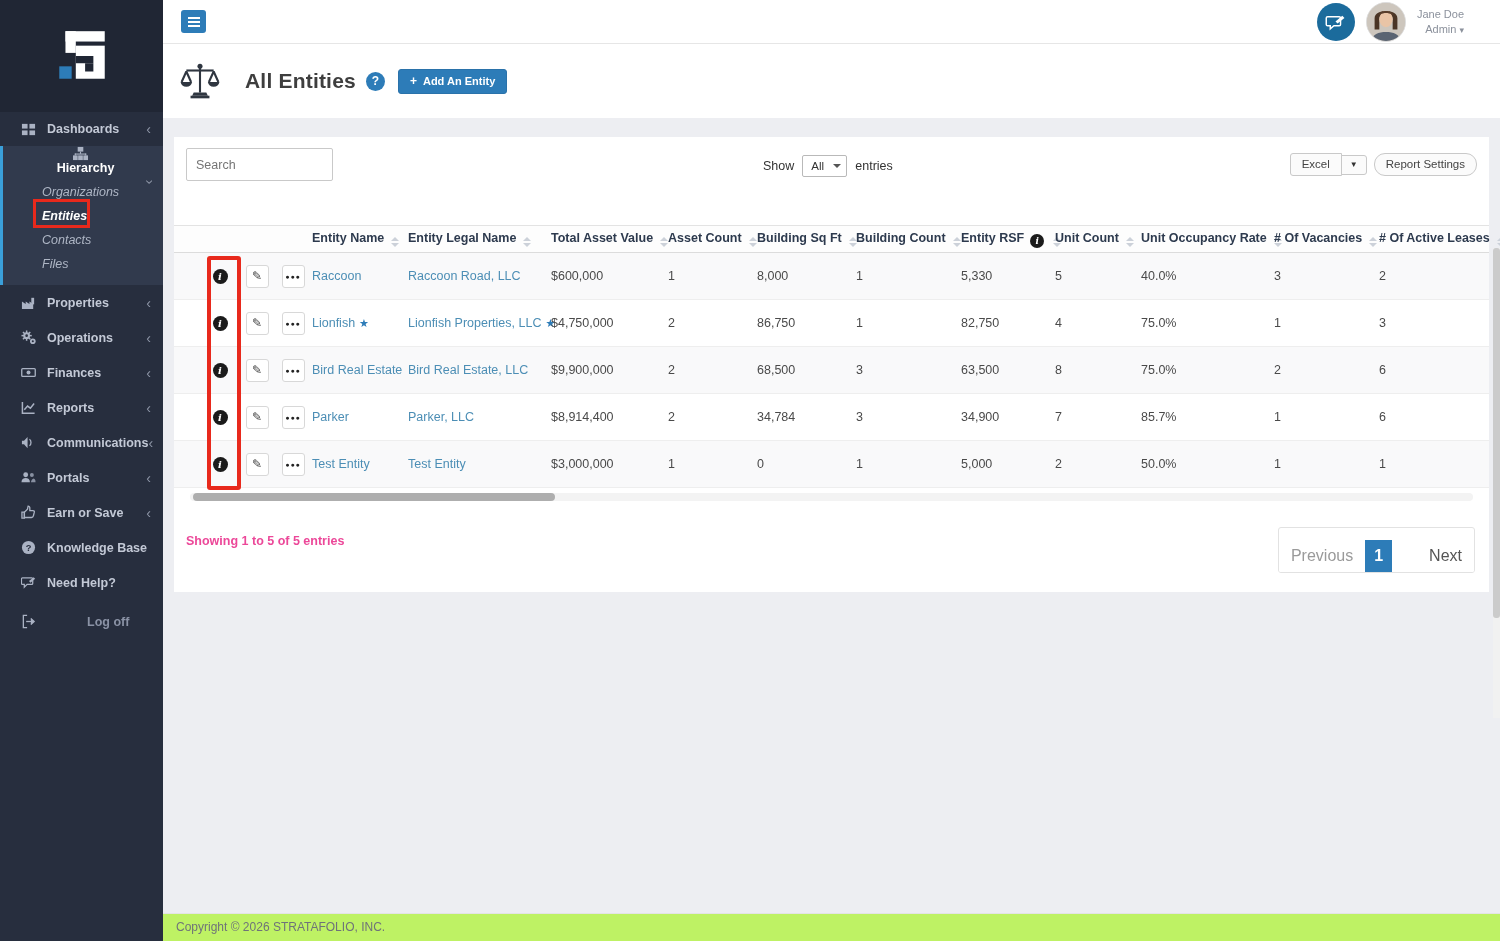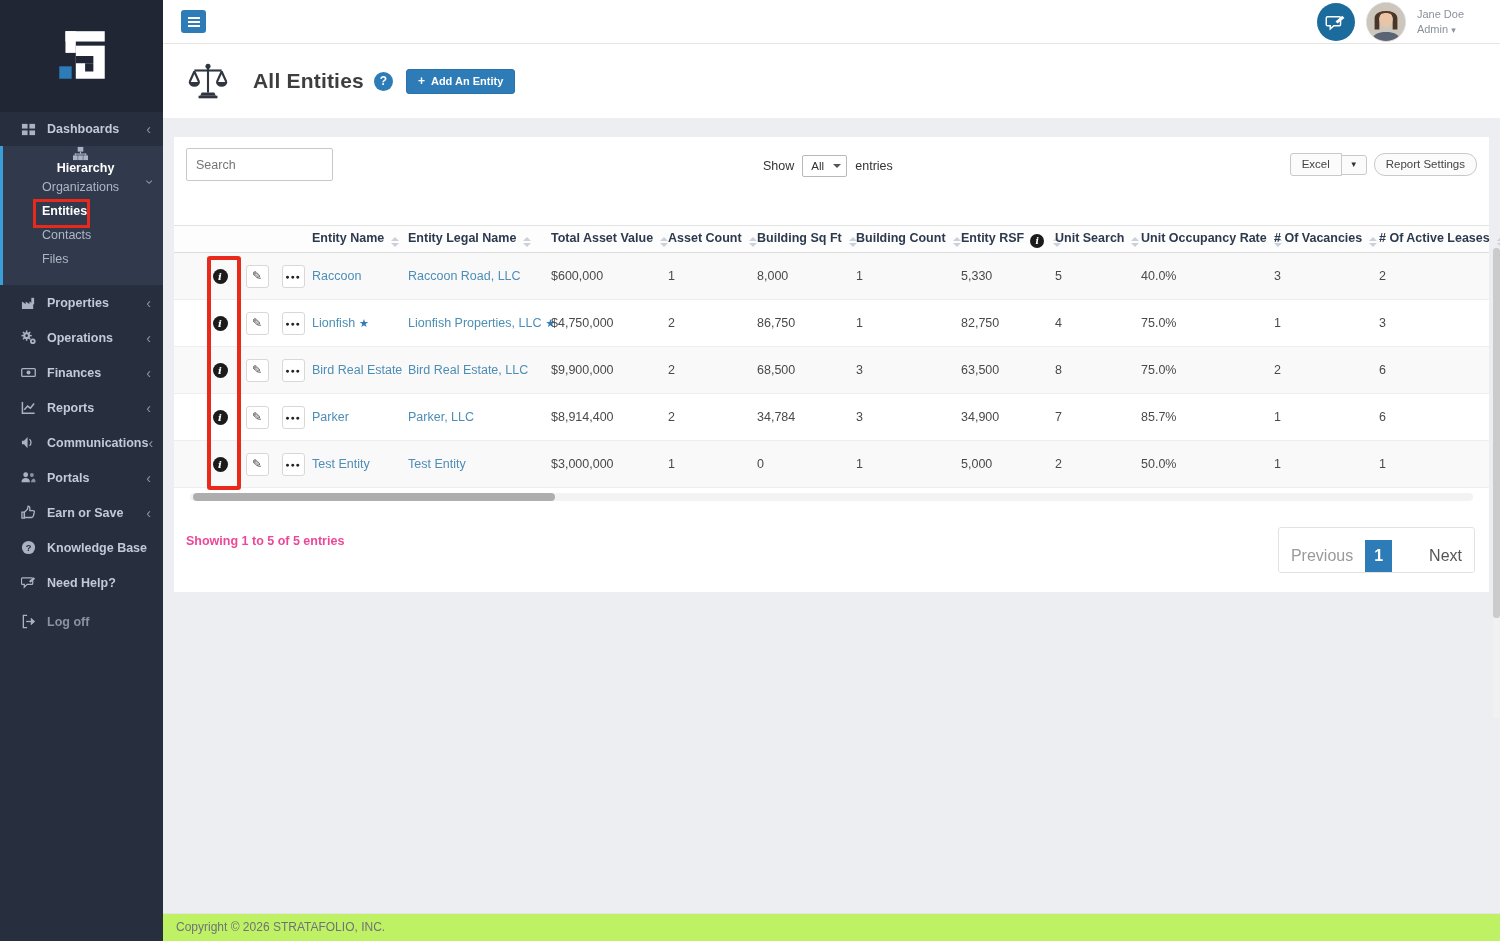--- a/index.html
+++ b/index.html
@@ -27,34 +27,34 @@
     color:#c3c9d6; cursor:pointer; white-space:nowrap;
   }
   .nav-item .icon { width:17px; margin-right:10px; display:inline-flex; justify-content:center; color:#aab2c3; flex:none; }
   .nav-item .chev { margin-left:auto; font-size:14px; color:#8d95a6; font-weight:400; line-height:1; }
   .chev.down { transform:rotate(-90deg); }
   .nav-group-active {
     background:#313a4d; border-left:3px solid #3a9fd9; padding-bottom:9px;
   }
   .nav-group-active .nav-item { padding-left:17px; color:#ffffff;flex-direction:column; }
   .sub-item {
-    display:flex; align-items:flex-start; height:24px;
-    padding-left:39px; font-size:12.5px; color:#aeb6c5; cursor:pointer;
+    display:flex; align-items:center; height:24px;
+    padding-left:39px; font-size:12.5px; color:#aeb6c5; cursor:pointer;font-style:italic;
   }
   .sub-item.current { color:#fff; font-weight:700; }
-  .logoff { color:#8a92a5; margin-top:4px; }
+  .logoff { color:#8a92a5; margin-top:4px;gap:40px; }
   .annotation-sidebar {
     position:absolute; left:33px; top:199px; width:57px; height:29px;
     border:3px solid #e8291c; z-index:9; pointer-events:none;
   }
 
   
   .topbar {
     position:absolute; left:163px; top:0; right:0; height:44px;
-    background:#fff; border-bottom:1px solid #e6e6e6; z-index:5;
+    background:#fff; border-bottom:1px solid #e6e6e6; z-index:5;text-align:right;
   }
   .hamburger-btn {
     position:absolute; left:18px; top:10px; width:25px; height:23px;
     background:#2d7cb8; border:none; border-radius:3px; cursor:pointer;
     display:flex; flex-direction:column; justify-content:center; align-items:center; gap:2px;
   }
   .hamburger-btn i { display:block; width:12px; height:2px; background:#fff; }
   .topbar-right {
     position:absolute; right:0; top:0; height:44px;
     display:flex; align-items:center; gap:11px; padding-right:36px;
@@ -66,21 +66,21 @@
   .avatar {
     width:40px; height:40px; border-radius:50%; overflow:hidden;
     border:1px solid #ddd; background:#cfc8bf; cursor:pointer; flex:none;
   }
   .user-text { font-size:11px; color:#8b919c; line-height:1.35; cursor:pointer; }
   .user-text .caret { font-size:9px; color:#8b919c; }
 
   
   .page-header {
     position:absolute; left:163px; top:44px; right:0; height:74px;
-    background:#fff; display:flex; align-items:center; padding-left:24px;
+    background:#fff; display:flex; align-items:center; padding-left:16px;
   }
   .page-title { font-size:21px; font-weight:700; color:#3e3e3e; margin-left:24px; letter-spacing:.2px; }
   .help-circle {
     width:19px; height:19px; border-radius:50%; background:#2d7cb8; color:#fff;
     font-size:12px; font-weight:700; display:flex; align-items:center; justify-content:center;
     margin-left:10px; cursor:pointer;
   }
   .add-entity-btn {
     margin-left:13px; background:#2d7cb8; color:#fff; border:1px solid #2a72aa;
     border-radius:3px; font-size:11px; font-weight:700; padding:4px 11px 5px;
@@ -490,21 +490,21 @@
                 <i class="down"></i>
               </span></th>
           <th><span>Building Count</span><span class="sort-icon">
                 <i class="up"></i>
                 <i class="down"></i>
               </span></th>
           <th><span>Entity RSF</span><span class="th-info">i</span><span class="sort-icon">
                 <i class="up"></i>
                 <i class="down"></i>
               </span></th>
-          <th><span>Unit Search</span><span class="sort-icon">
+          <th><span>Unit Count</span><span class="sort-icon">
                 <i class="up"></i>
                 <i class="down"></i>
               </span></th>
           <th><span>Unit Occupancy Rate</span><span class="sort-icon">
                 <i class="up"></i>
                 <i class="down"></i>
               </span></th>
           <th><span># Of Vacancies</span><span class="sort-icon">
                 <i class="up"></i>
                 <i class="down"></i>

